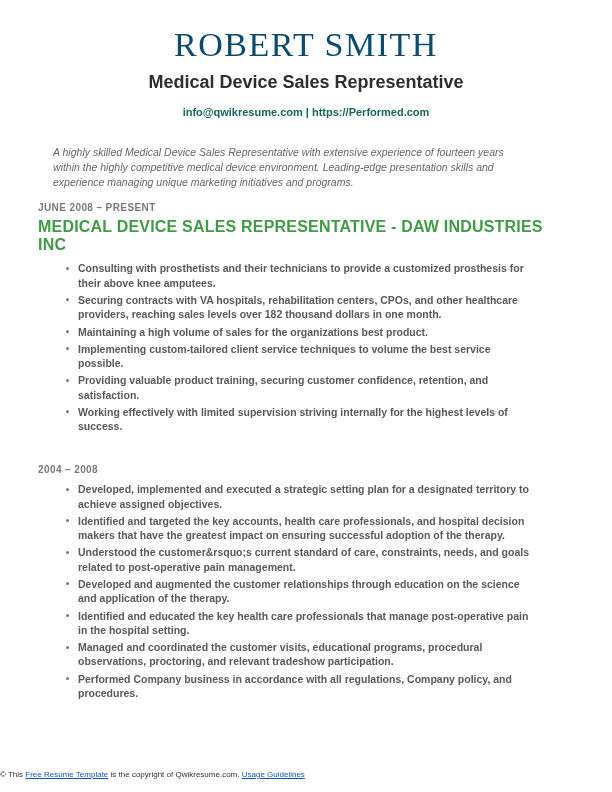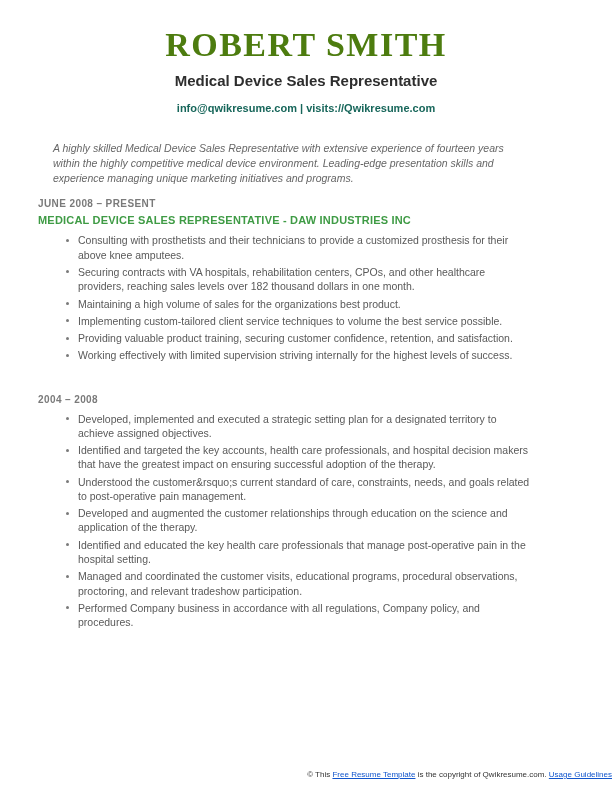--- a/index.html
+++ b/index.html
@@ -10,29 +10,29 @@
     background: #ffffff;
     position: relative;
     box-sizing: border-box;
     padding: 26px 38px 0 38px;
     font-family: "Liberation Sans", sans-serif;
     overflow: hidden;
   }
   .name {
     font-family: "Liberation Serif", serif;
     font-size: 34px;
-    font-weight: 700;
+    font-weight: 400;
     letter-spacing: 1.5px;
-    color: #4d7c0f;
+    color: #0c4a6e;
     text-align: center;
     line-height: 1.1;
   }
   .job-title {
     text-align: center;
-    font-size: 15px;
+    font-size: 18px;
     font-weight: bold;
     color: #2e2e2e;
     margin-top: 9px;
   }
   .contact {
     text-align: center;
     font-size: 11px;
     font-weight: bold;
     color: #17665a;
     margin-top: 13px;
@@ -48,30 +48,31 @@
   }
   .section { margin-top: 13px; }
   .section.second { margin-top: 31px; }
   .dates {
     font-size: 10px;
     font-weight: bold;
     color: #7a7a7a;
     letter-spacing: 0.4px;
   }
   .heading {
-    font-size: 11px;
+    font-size: 16px;
     font-weight: bold;
     color: #3f9b45;
     letter-spacing: 0.2px;
     margin-top: 5px;
   }
   ul.bullets {
     list-style: none;
     margin: 7px 0 0 0;
     padding: 0 0 0 40px;
+    font-weight: bold;
   }
   ul.bullets li {
     position: relative;
     font-size: 10.5px;
     color: #595959;
     line-height: 1.36;
     margin-bottom: 3px;
     max-width: 452px;
   }
   ul.bullets li::before {
@@ -82,42 +83,41 @@
     width: 3px;
     height: 3px;
     border-radius: 50%;
     background: #7a7a7a;
   }
   .footer {
     position: absolute;
     left: 0;
     right: 0;
     bottom: 13px;
-    text-align: right;
+    text-align: left;
     font-size: 8px;
     color: #333333;
-    padding-left: 44px;
   }
   .footer a {
     color: #1155cc;
     text-decoration: underline;
     cursor: pointer;
   }
 </style>
 </head>
 <body>
 
 <div class="page">
 
   <div class="name">ROBERT SMITH</div>
 
   <div class="job-title">Medical Device Sales Representative</div>
 
   <div class="contact">
-    <a>info@qwikresume.com</a><span> | </span><a>visits://Qwikresume.com</a>
+    <a>info@qwikresume.com</a><span> | </span><a>https://Performed.com</a>
   </div>
 
   <p class="summary">A highly skilled Medical Device Sales Representative with extensive experience of fourteen years within the highly competitive medical device environment. Leading-edge presentation skills and experience managing unique marketing initiatives and programs.</p>
 
   <div class="section">
     <div class="dates">JUNE 2008 – PRESENT</div>
     <div class="heading">MEDICAL DEVICE SALES REPRESENTATIVE - DAW INDUSTRIES INC</div>
     <ul class="bullets">
       <li>Consulting with prosthetists and their technicians to provide a customized prosthesis for their above knee amputees.</li>
       <li>Securing contracts with VA hospitals, rehabilitation centers, CPOs, and other healthcare providers, reaching sales levels over 182 thousand dollars in one month.</li>

